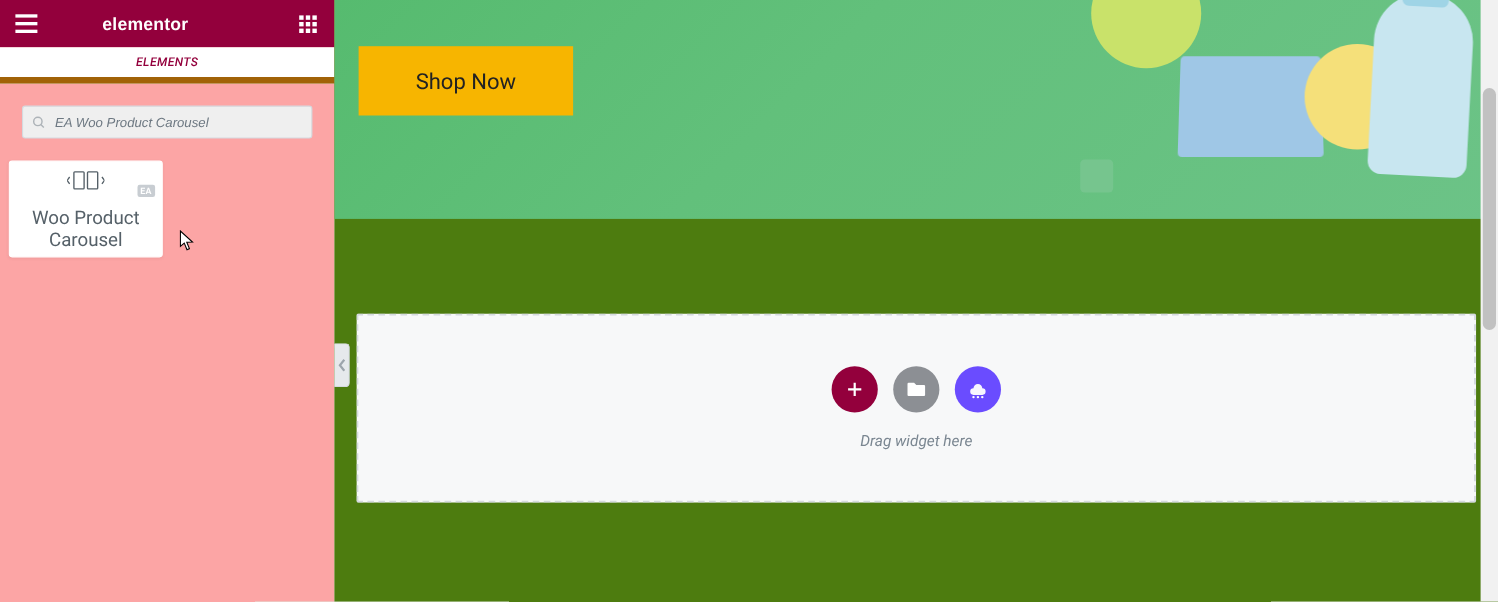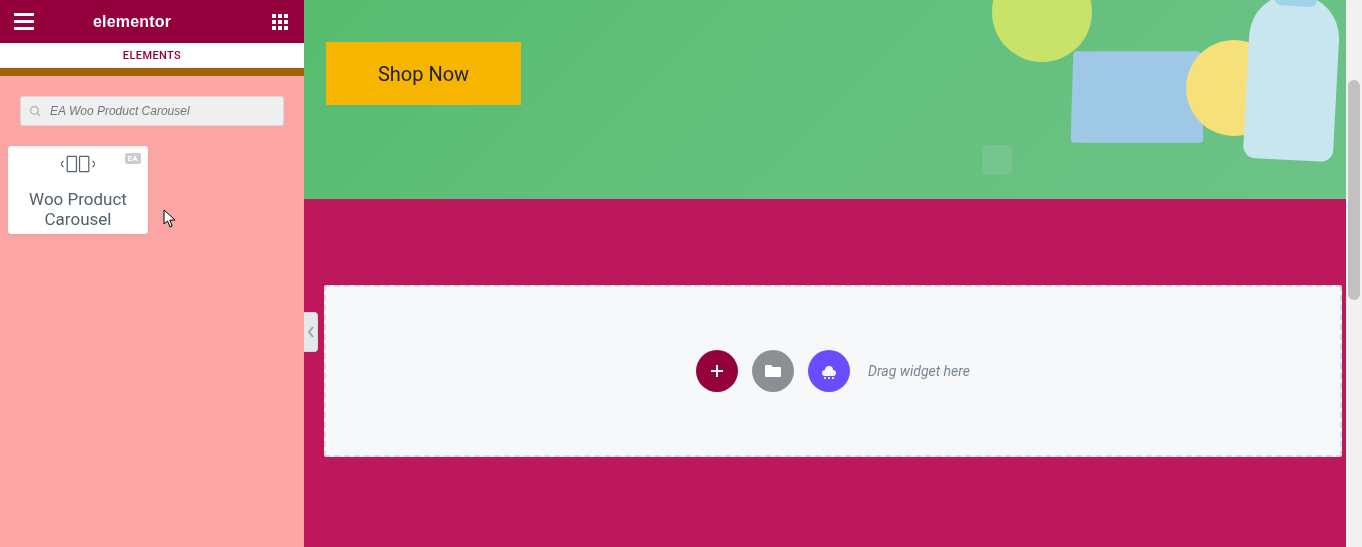--- a/index.html
+++ b/index.html
@@ -13,53 +13,53 @@
   .panel-header-title { flex: 1; text-align: center; }
   .panel-header-title svg { vertical-align: middle; }
   .hamburger-bar { width: 20px; height: 3px; background: #fff; margin-bottom: 4px; }
   .hamburger-bar:last-child { margin-bottom: 0; }
   .hamburger { display: flex; flex-direction: column; justify-content: center; }
   .grid-icon { display: grid; grid-template-columns: repeat(3, 4px); grid-template-rows: repeat(3, 4px); gap: 2px; }
   .grid-dot { width: 4px; height: 4px; background: #fff; }
 
   .panel-tabs { display: flex; height: 33px; background: #fff; border-bottom: 1px solid #d5dadf; }
   .panel-tab { flex: 1; display: flex; align-items: center; justify-content: center; font-size: 11px; letter-spacing: 0.4px; font-weight: 500; color: #6d7882; text-transform: uppercase; cursor: pointer; }
-  .panel-tab.active { color: #93003c; border-bottom: 8px solid #a16207; margin-bottom: -1px; background:#fff; }
+  .panel-tab.active { color: #93003c; border-bottom: 6px solid #a16207; margin-bottom: -1px; background:#fff;font-style:italic; }
 
   .panel-search { padding: 20px; }
   .search-wrap { position: relative; background: #efefef; border: 1px solid #d5dadf; border-radius: 3px; height: 30px; display: flex; align-items: center; padding: 0 8px; gap: 8px; }
   .search-wrap svg { flex: 0 0 auto; opacity: 0.5; }
   .search-input { flex: 1; border: none; outline: none; background: transparent; font-size: 12px; font-style: italic; color: #6d7882; }
   .search-input::placeholder { color: #a4afb7; font-style: italic; }
 
   .panel-widgets { padding: 0 8px; display: flex; flex-wrap: wrap; gap: 8px; }
   .widget-card { width: 140px; height: 88px; background: #fff; border: 1px solid #fff; border-radius: 3px; display: flex; flex-direction: column; align-items: center; justify-content: center; gap: 12px; position: relative; cursor: grab; box-shadow: 0 1px 3px rgba(0,0,0,0.05); }
-  .widget-badge { position: absolute; top: 6px; right: 6px; background: #c8cdd2; color: #fff; font-size: 8px; font-weight: 700; padding: 1px 3px; border-radius: 2px; letter-spacing: 0.3px; }
+  .widget-badge { position: absolute; top: 21px; right: 6px; background: #c8cdd2; color: #fff; font-size: 8px; font-weight: 700; padding: 1px 3px; border-radius: 2px; letter-spacing: 0.3px; }
   .widget-icon { height: 26px; display: flex; align-items: center; justify-content: center; color: #556068; }
   .widget-label { font-size: 17px; color: #556068; text-align: center; padding: 0 4px; }
 
   
-  .preview { flex: 1; position: relative; height: 100%; overflow: hidden; background: #be185d; }
+  .preview { flex: 1; position: relative; height: 100%; overflow: hidden; background: #4d7c0f; }
   .preview-scroll { position: absolute; right: 0; top: 0; bottom: 0; width: 16px; background: #f1f1f1; }
   .preview-scroll-thumb { position: absolute; left: 2px; right: 2px; top: 80px; height: 220px; background: #c1c1c1; border-radius: 6px; }
 
   .hero { height: 199px; background: linear-gradient(135deg,#56bb6f 0%, #62c07b 40%, #6cc387 100%); position: relative; overflow: hidden; }
   .hero-btn { position: absolute; left: 22px; top: 42px; width: 195px; height: 63px; background: #f7b500; display: flex; align-items: center; justify-content: center; font-size: 20px; color: #222; cursor: pointer; font-weight: 400; }
 
   
   .shape { position: absolute; }
   .shape-block1 { right: 160px; top: 50px; width: 130px; height: 92px; background: #9fc7e6; border-radius: 4px; transform: perspective(220px) rotateX(6deg); }
   .shape-block2 { right: 25px; top: -6px; width: 90px; height: 166px; background: #c8e6f0; border-radius: 44px 44px 12px 12px; transform: rotate(3deg); }
   .shape-block2::before { content:""; position:absolute; top:-6px; left:24px; width:42px; height:18px; background:#9fd4e6; border-radius:6px; }
   .shape-circle-green { right: 270px; top: -38px; width: 100px; height: 100px; background: #c9e26a; border-radius: 50%; }
   .shape-circle-yellow { right: 80px; top: 40px; width: 96px; height: 96px; background: #f5e07a; border-radius: 50%; }
   .shape-small { right: 350px; top: 145px; width: 30px; height: 30px; background: #76c58e; border-radius: 4px; }
 
   .dropzone-wrap { padding: 86px 20px 0 20px; }
-  .dropzone { border: 2px dashed #d5dadf; border-radius: 2px; height: 172px; display: flex; flex-direction: row; align-items: center; justify-content: center; gap: 18px; background: #f7f8f9; }
+  .dropzone { border: 2px dashed #d5dadf; border-radius: 2px; height: 172px; display: flex; flex-direction: column; align-items: center; justify-content: center; gap: 18px; background: #f7f8f9; }
   .dropzone-buttons { display: flex; gap: 14px; }
   .circle-btn { width: 42px; height: 42px; border-radius: 50%; display: flex; align-items: center; justify-content: center; color: #fff; cursor: pointer; }
   .circle-add { background: #93003c; }
   .circle-folder { background: #8c8f94; }
   .circle-cloud { background: #6a4cff; }
   .dropzone-text { font-size: 14px; color: #7a8691; font-style: italic; }
 
   
   .collapse-handle { position: absolute; left: 304px; top: 312px; width: 14px; height: 40px; background: #e6e9ec; border: 1px solid #d5dadf; border-left: none; border-radius: 0 4px 4px 0; display: flex; align-items: center; justify-content: center; z-index: 5; cursor: pointer; }
   .collapse-handle svg { opacity: .6; }

